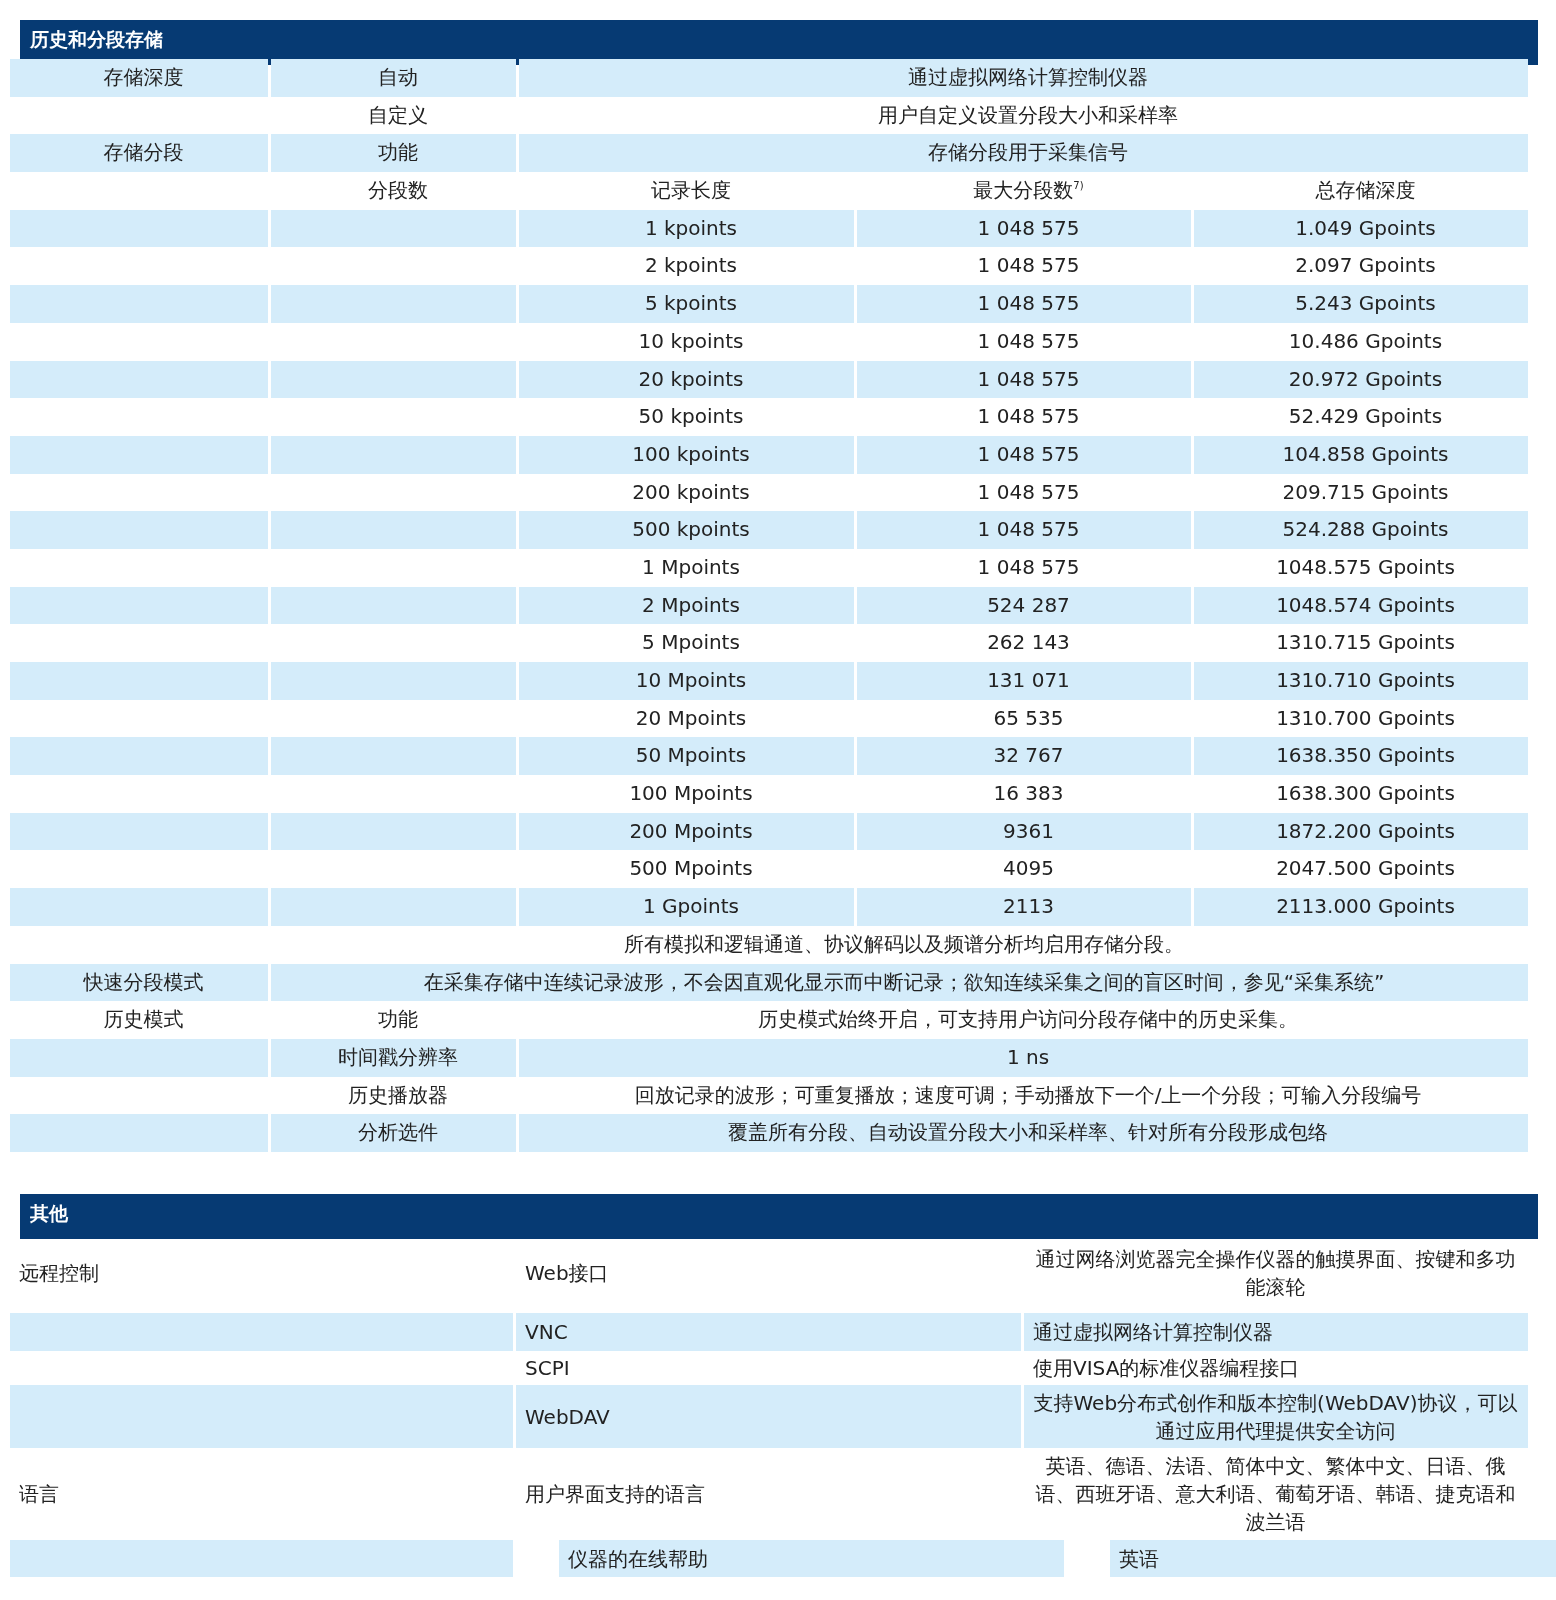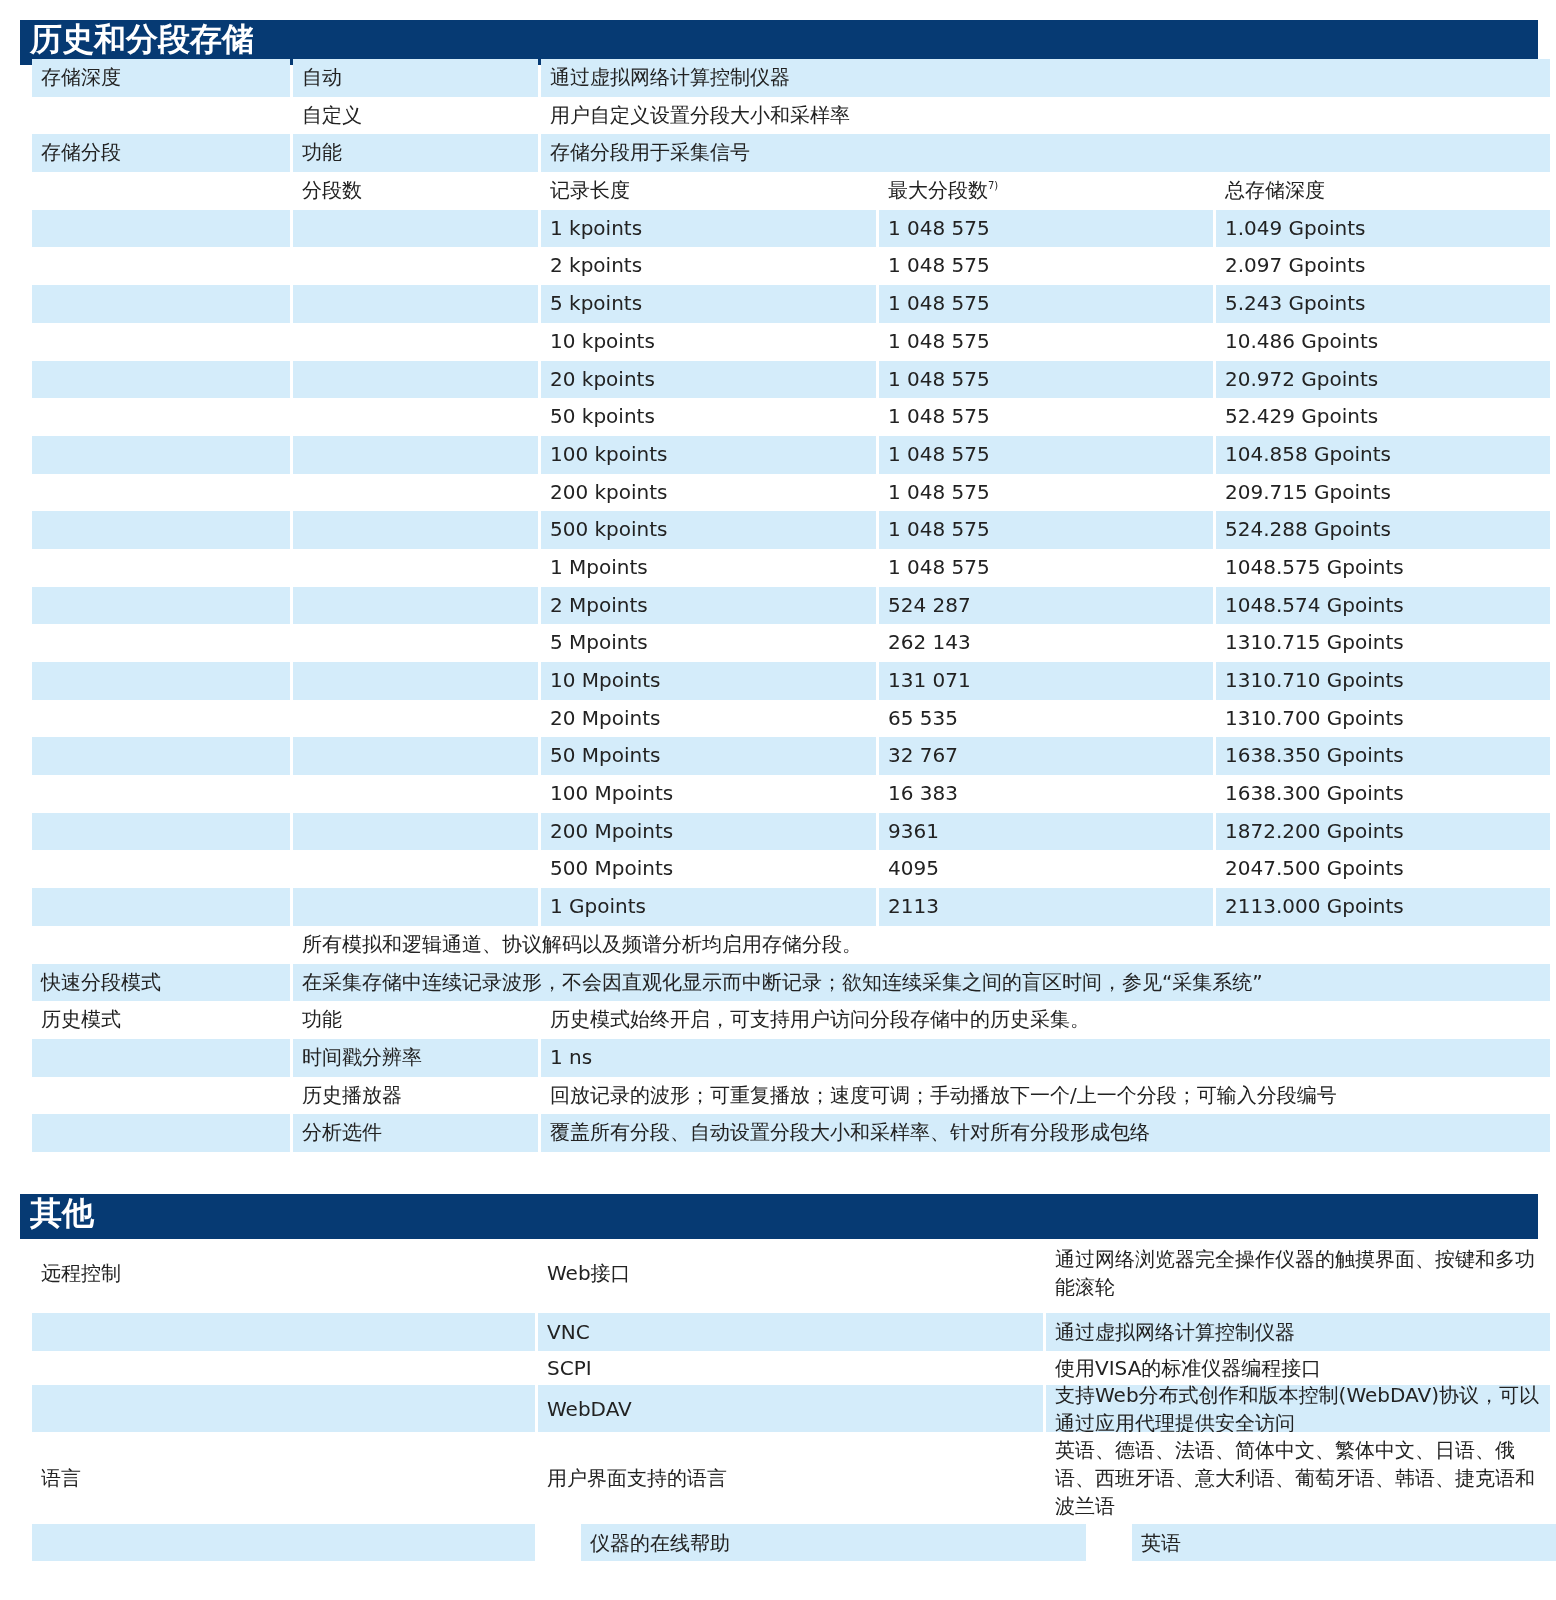--- a/index.html
+++ b/index.html
@@ -4,24 +4,24 @@
 <style>
   html, body { margin: 0; padding: 0; background: #ffffff; }
   body {
     width: 1556px; height: 1600px; position: relative; overflow: hidden;
     font-family: "DejaVu Sans", "Liberation Sans", sans-serif;
     color: #1a1a1a;
   }
   .section-header {
     position: absolute; left: 20px; width: 1518px; height: 45px;
     background: #063a73; color: #ffffff;
-    font-size: 32px; font-weight: bold; line-height: 39px;
+    font-size: 19px; font-weight: bold; line-height: 39px;
     padding-left: 10px; box-sizing: border-box;
   }
-  .rows { position: absolute; left: 32px; width: 1518px; }
+  .rows { position: absolute; left: 10px; width: 1518px; text-align: center; }
   .row {
     display: grid; height: 37.7px;
     grid-template-columns: 258px 245px 335px 334px 334px;
     column-gap: 3px;
   }
   .row.two-level { grid-template-columns: 258px 245px 1009px; }
   .row.span4 { grid-template-columns: 258px 1257px; }
   .row.shaded .cell { background: #d4ecfa; }
   .cell {
     font-size: 20px; line-height: 37.7px; padding-left: 9px;
@@ -239,21 +239,21 @@
   <div class="row other shaded" style="height:38px;">
     <div class="cell"></div>
     <div class="cell">VNC</div>
     <div class="cell desc">通过虚拟网络计算控制仪器</div>
   </div>
   <div class="row other" style="height:34px;">
     <div class="cell"></div>
     <div class="cell">SCPI</div>
     <div class="cell desc">使用VISA的标准仪器编程接口</div>
   </div>
-  <div class="row other shaded" style="height:47px;">
+  <div class="row other shaded" style="height:63px;">
     <div class="cell"></div>
     <div class="cell">WebDAV</div>
     <div class="cell desc">支持Web分布式创作和版本控制(WebDAV)协议，可以通过应用代理提供安全访问</div>
   </div>
   <div class="row other" style="height:92px;">
     <div class="cell">语言</div>
     <div class="cell">用户界面支持的语言</div>
     <div class="cell desc">英语、德语、法语、简体中文、繁体中文、日语、俄语、西班牙语、意大利语、葡萄牙语、韩语、捷克语和波兰语</div>
   </div>
   <div class="row other shaded" style="height:37px;gap:46px;">

